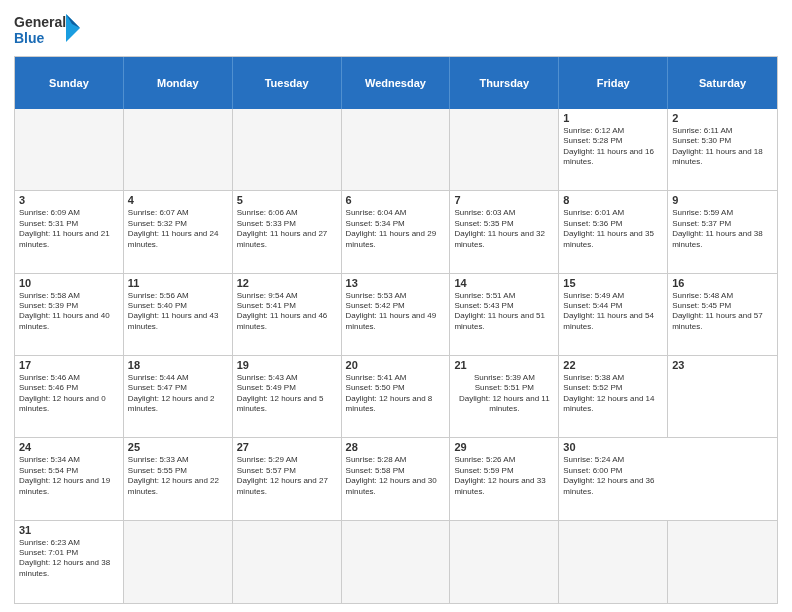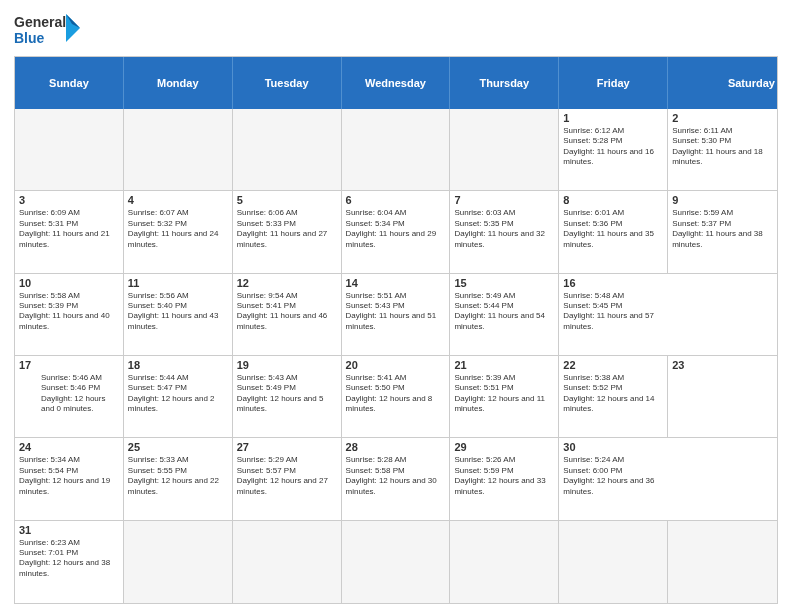--- a/index.html
+++ b/index.html
@@ -65,21 +65,20 @@
       color: #fff;
       font-size: 11px;
       font-weight: bold;
       text-align: center;
       padding: 20px 2px;
       border-right: 1px solid #5090d0;
     }
 
     .cal-header-cell:last-child {
       border-right: none;
-      text-align: right;
     }
 
     .cal-body {
       flex: 1;
       display: grid;
       grid-template-rows: repeat(6, 1fr);
     }
 
     .cal-row {
       display: grid;
@@ -228,20 +227,26 @@
 Sunset: 5:40 PM
 Daylight: 11 hours and 43 minutes.</div>
           </div>
           <div class="cal-cell">
             <div class="day-num">12</div>
             <div class="day-info" style="white-space: pre-line;">Sunrise: 9:54 AM
 Sunset: 5:41 PM
 Daylight: 11 hours and 46 minutes.</div>
           </div>
           <div class="cal-cell">
+            <div class="day-num">13</div>
+            <div class="day-info" style="white-space: pre-line;">Sunrise: 5:53 AM
+Sunset: 5:42 PM
+Daylight: 11 hours and 49 minutes.</div>
+          </div>
+          <div class="cal-cell">
             <div class="day-num">14</div>
             <div class="day-info" style="white-space: pre-line;">Sunrise: 5:51 AM
 Sunset: 5:43 PM
 Daylight: 11 hours and 51 minutes.</div>
           </div>
           <div class="cal-cell">
             <div class="day-num">15</div>
             <div class="day-info" style="white-space: pre-line;">Sunrise: 5:49 AM
 Sunset: 5:44 PM
 Daylight: 11 hours and 54 minutes.</div>
@@ -249,21 +254,21 @@
           <div class="cal-cell">
             <div class="day-num">16</div>
             <div class="day-info" style="white-space: pre-line;">Sunrise: 5:48 AM
 Sunset: 5:45 PM
 Daylight: 11 hours and 57 minutes.</div>
           </div>
         </div>
         <div class="cal-row">
           <div class="cal-cell">
             <div class="day-num">17</div>
-            <div class="day-info" style="white-space: pre-line; margin-left: 22px;">Sunrise: 5:46 AM
+            <div class="day-info" style="white-space: pre-line;">Sunrise: 5:46 AM
 Sunset: 5:46 PM
 Daylight: 12 hours and 0 minutes.</div>
           </div>
           <div class="cal-cell">
             <div class="day-num">18</div>
             <div class="day-info" style="white-space: pre-line;">Sunrise: 5:44 AM
 Sunset: 5:47 PM
 Daylight: 12 hours and 2 minutes.</div>
           </div>
           <div class="cal-cell">
@@ -273,21 +278,21 @@
 Daylight: 12 hours and 5 minutes.</div>
           </div>
           <div class="cal-cell">
             <div class="day-num">20</div>
             <div class="day-info" style="white-space: pre-line;">Sunrise: 5:41 AM
 Sunset: 5:50 PM
 Daylight: 12 hours and 8 minutes.</div>
           </div>
           <div class="cal-cell">
             <div class="day-num">21</div>
-            <div class="day-info" style="white-space: pre-line;">Sunrise: 5:39 AM
+            <div class="day-info" style="white-space: pre-line; text-align: center;">Sunrise: 5:39 AM
 Sunset: 5:51 PM
 Daylight: 12 hours and 11 minutes.</div>
           </div>
           <div class="cal-cell">
             <div class="day-num">22</div>
             <div class="day-info" style="white-space: pre-line;">Sunrise: 5:38 AM
 Sunset: 5:52 PM
 Daylight: 12 hours and 14 minutes.</div>
           </div>
           <div class="cal-cell">

